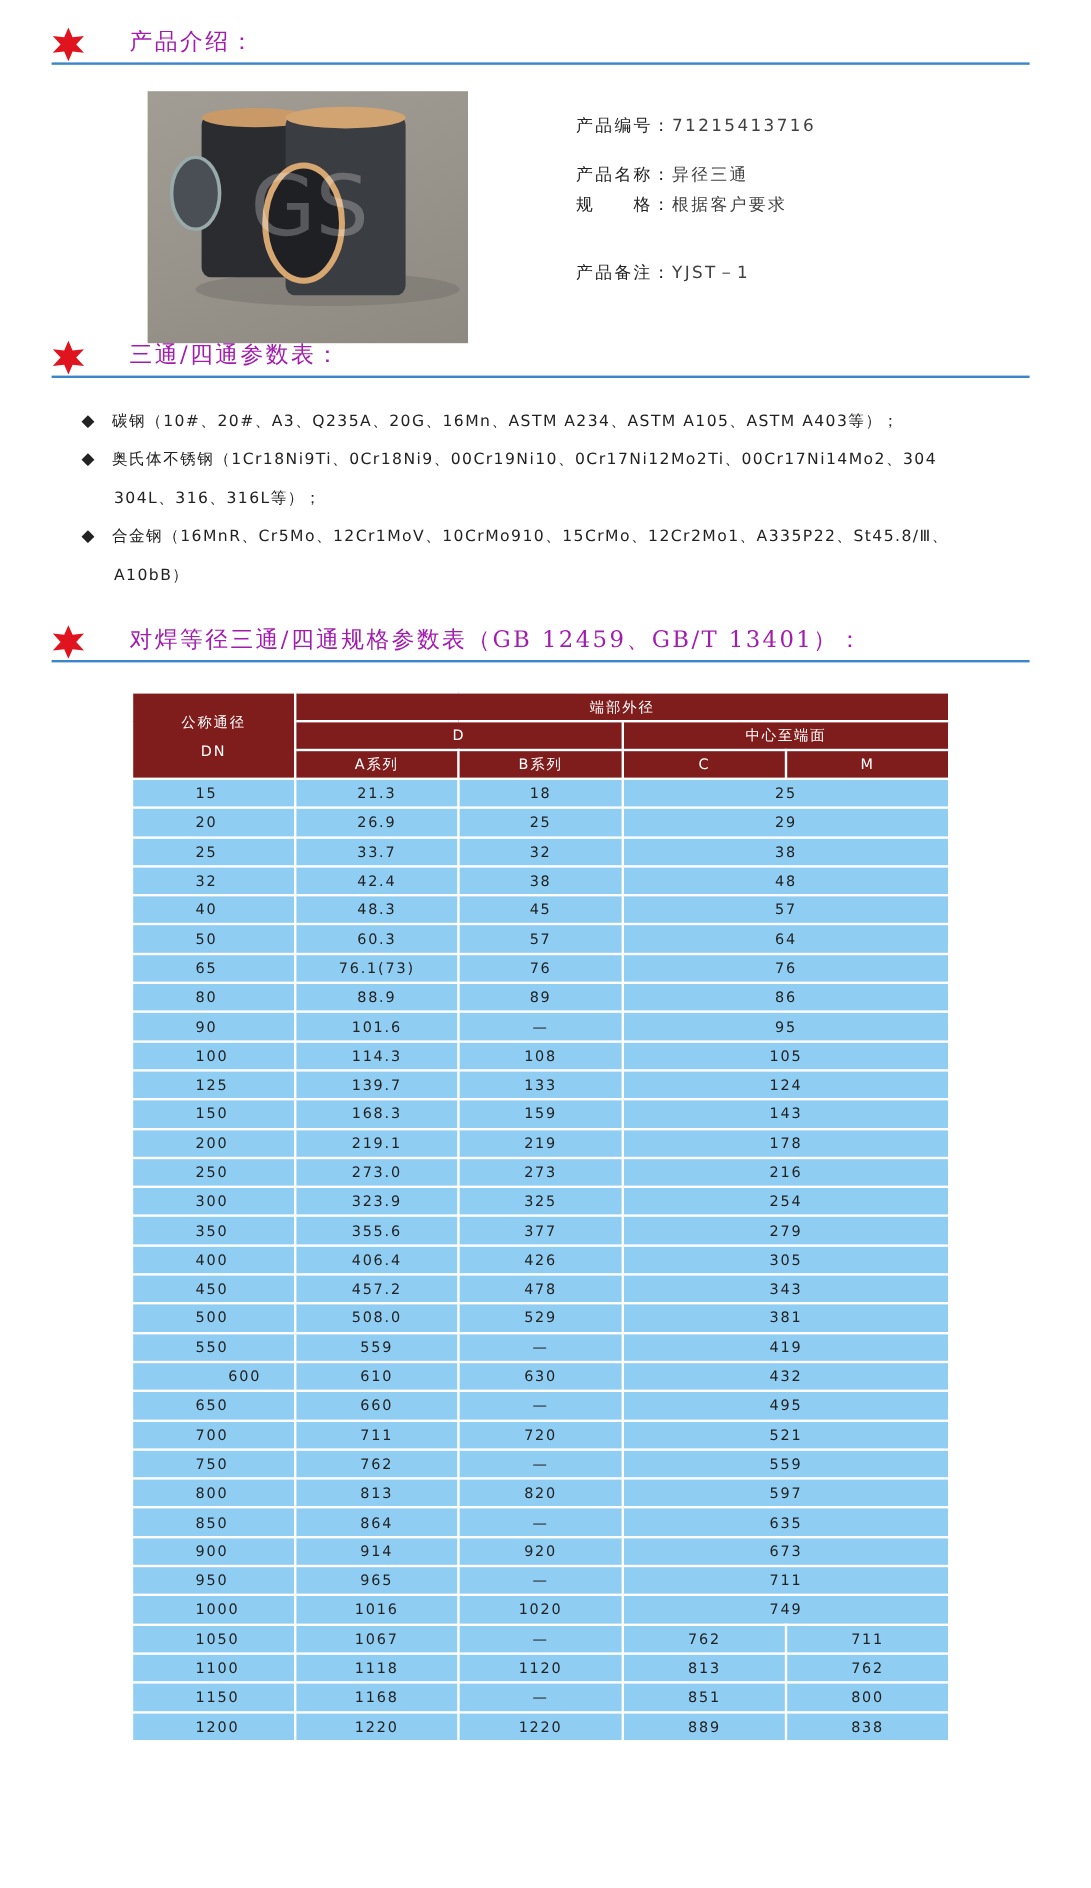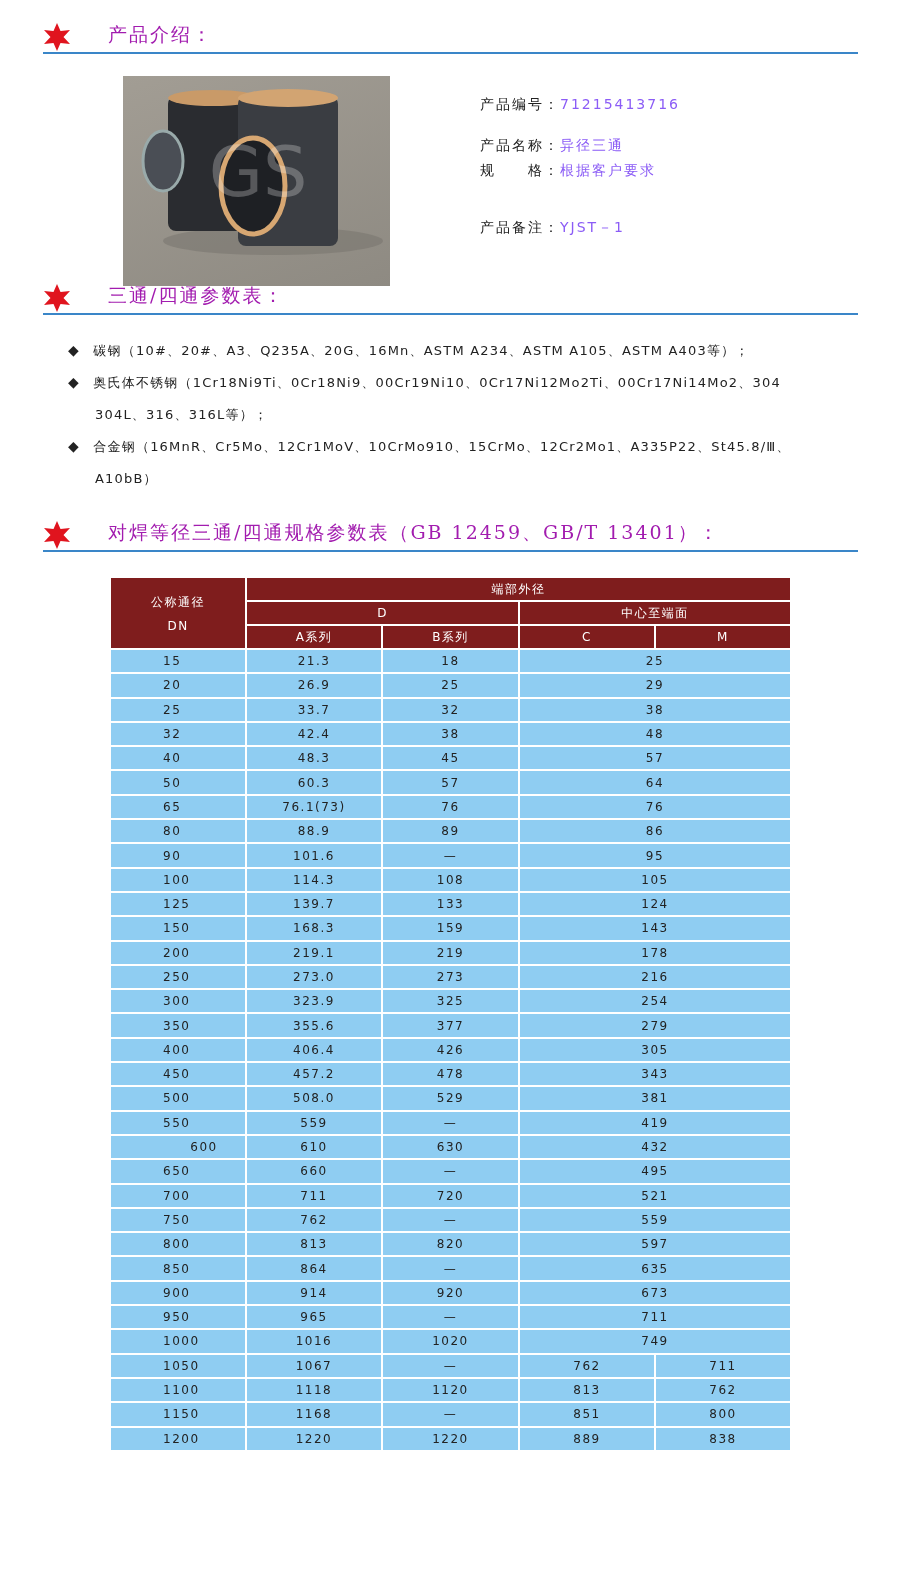--- a/index.html
+++ b/index.html
@@ -3,21 +3,21 @@
 <meta charset="utf-8">
 <style>
   html,body{margin:0;padding:0;background:#fff;}
   body{width:909px;height:1573px;position:relative;overflow:hidden;font-family:"DejaVu Sans",sans-serif;color:#222;}
   .sec-head{position:absolute;left:43px;width:815px;height:32px;border-bottom:2px solid #3a86c8;}
   .sec-head .star{position:absolute;left:0;top:3px;width:28px;height:28px;}
   .sec-head .title{position:absolute;left:38px;top:2px;font-size:19px;color:#a21caf;letter-spacing:2px;font-family:"DejaVu Serif",serif;white-space:nowrap;margin-left:27px;}
   .photo{position:absolute;left:123px;top:76px;width:267px;height:210px;background:linear-gradient(160deg,#a29d94,#8e8a82);}
   .info{position:absolute;left:480px;font-size:14px;letter-spacing:2px;white-space:nowrap;}
   .info .k{color:#222;}
-  .info .v{color:#8b5cf6;}
+  .info .v{color:#404040;}
   .mat{position:absolute;left:68px;font-size:13px;letter-spacing:1.2px;white-space:nowrap;color:#222;}
   .mat .dia{display:inline-block;width:20px;font-size:14px;}
   .mat-cont{position:absolute;left:95px;font-size:13px;letter-spacing:1.2px;white-space:nowrap;}
   table.spec{position:absolute;left:109px;top:576px;width:681px;border-collapse:collapse;table-layout:fixed;font-size:12px;letter-spacing:1.5px;}
   table.spec th{background:#7f1d1d;color:#fff;font-weight:normal;border:2px solid #fff;height:22px;padding:0;}
   table.spec td{background:#8fcdf2;color:#222;border:2px solid #fff;text-align:center;height:22.3px;padding:0;}
   .watermark{position:absolute;left:452px;top:1584px;font-size:44px;color:#000;font-family:"DejaVu Sans",sans-serif;letter-spacing:0px;}
 </style>
 </head>
 <body>

